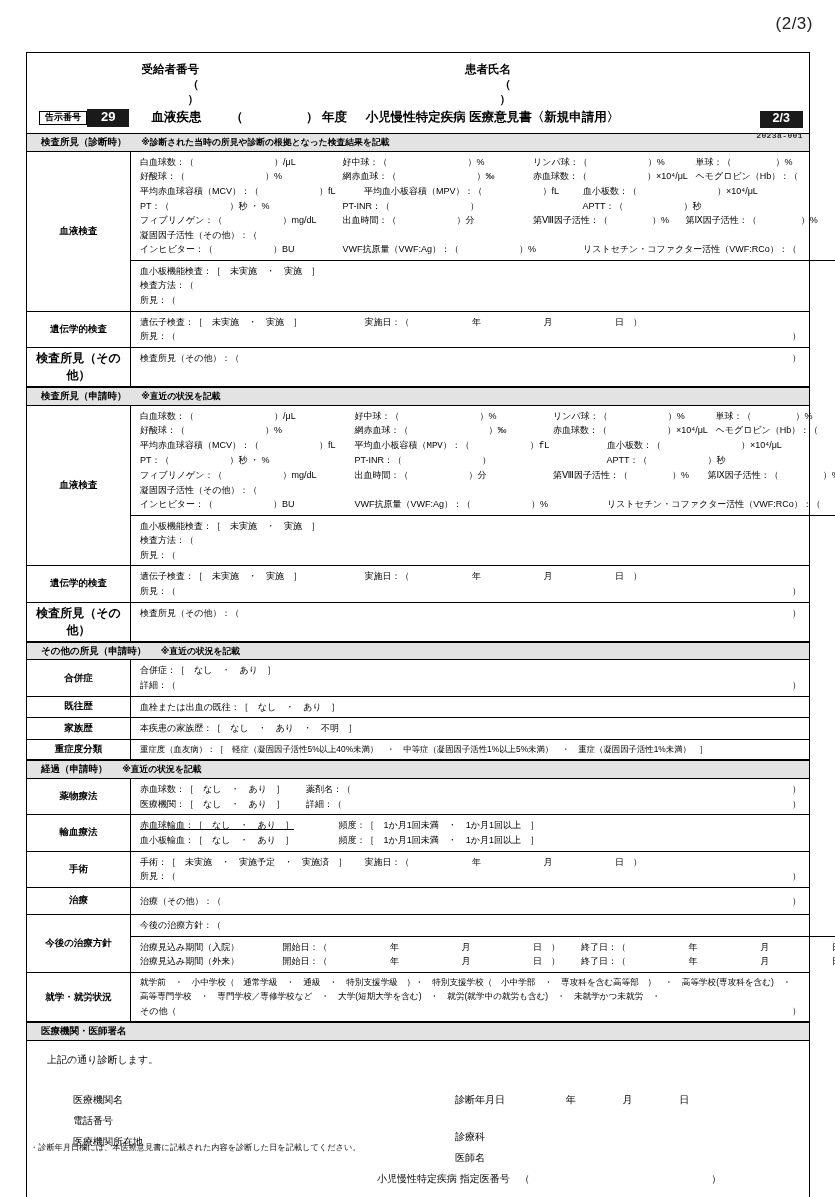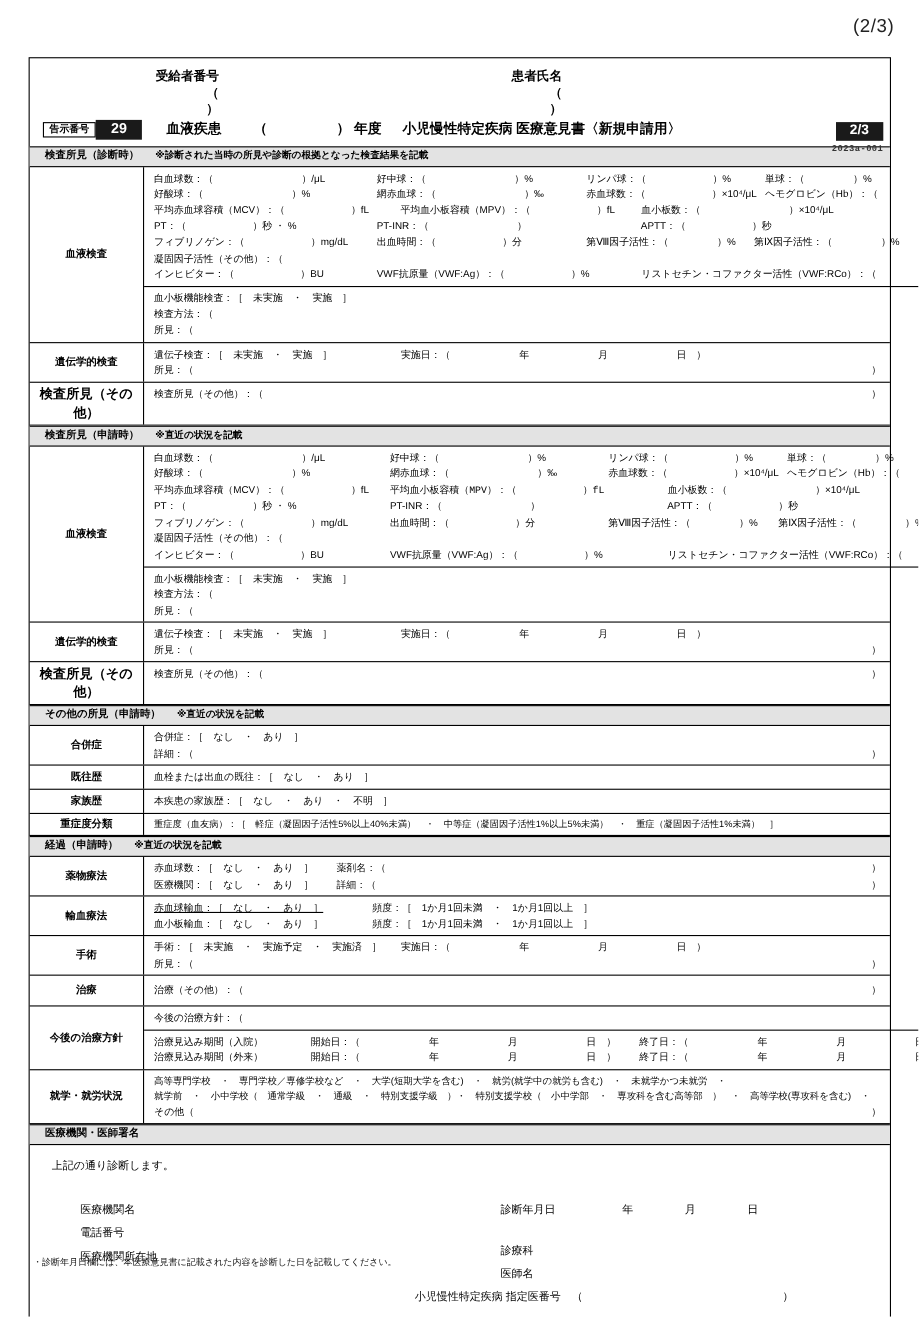--- a/index.html
+++ b/index.html
@@ -497,22 +497,22 @@
             
             <span class="blank-l"></span>
           </span>
         </div>
       </div>
     </div>
 
     <div class="trow">
       <div class="rowhead">就学・就労状況</div>
       <div class="rowbody">
+        <span class="line" style="font-size:8.6px;">就学前　・　小中学校（　通常学級　・　通級　・　特別支援学級　）・　特別支援学校（　小中学部　・　専攻科を含む高等部　）　・　高等学校(専攻科を含む)　・</span>
         <span class="line" style="font-size:8.6px;">高等専門学校　・　専門学校／専修学校など　・　大学(短期大学を含む)　・　就労(就学中の就労も含む)　・　未就学かつ未就労　・</span>
-        <span class="line" style="font-size:8.6px;">就学前　・　小中学校（　通常学級　・　通級　・　特別支援学級　）・　特別支援学校（　小中学部　・　専攻科を含む高等部　）　・　高等学校(専攻科を含む)　・</span>
         <span class="line"><span>その他（</span><span class="rparen-right">）</span></span>
       </div>
     </div>
 
     <div class="band">
       <span>医療機関・医師署名</span>
     </div>
 
     <div class="signblock">
       <div class="sign-intro">上記の通り診断します。</div>

